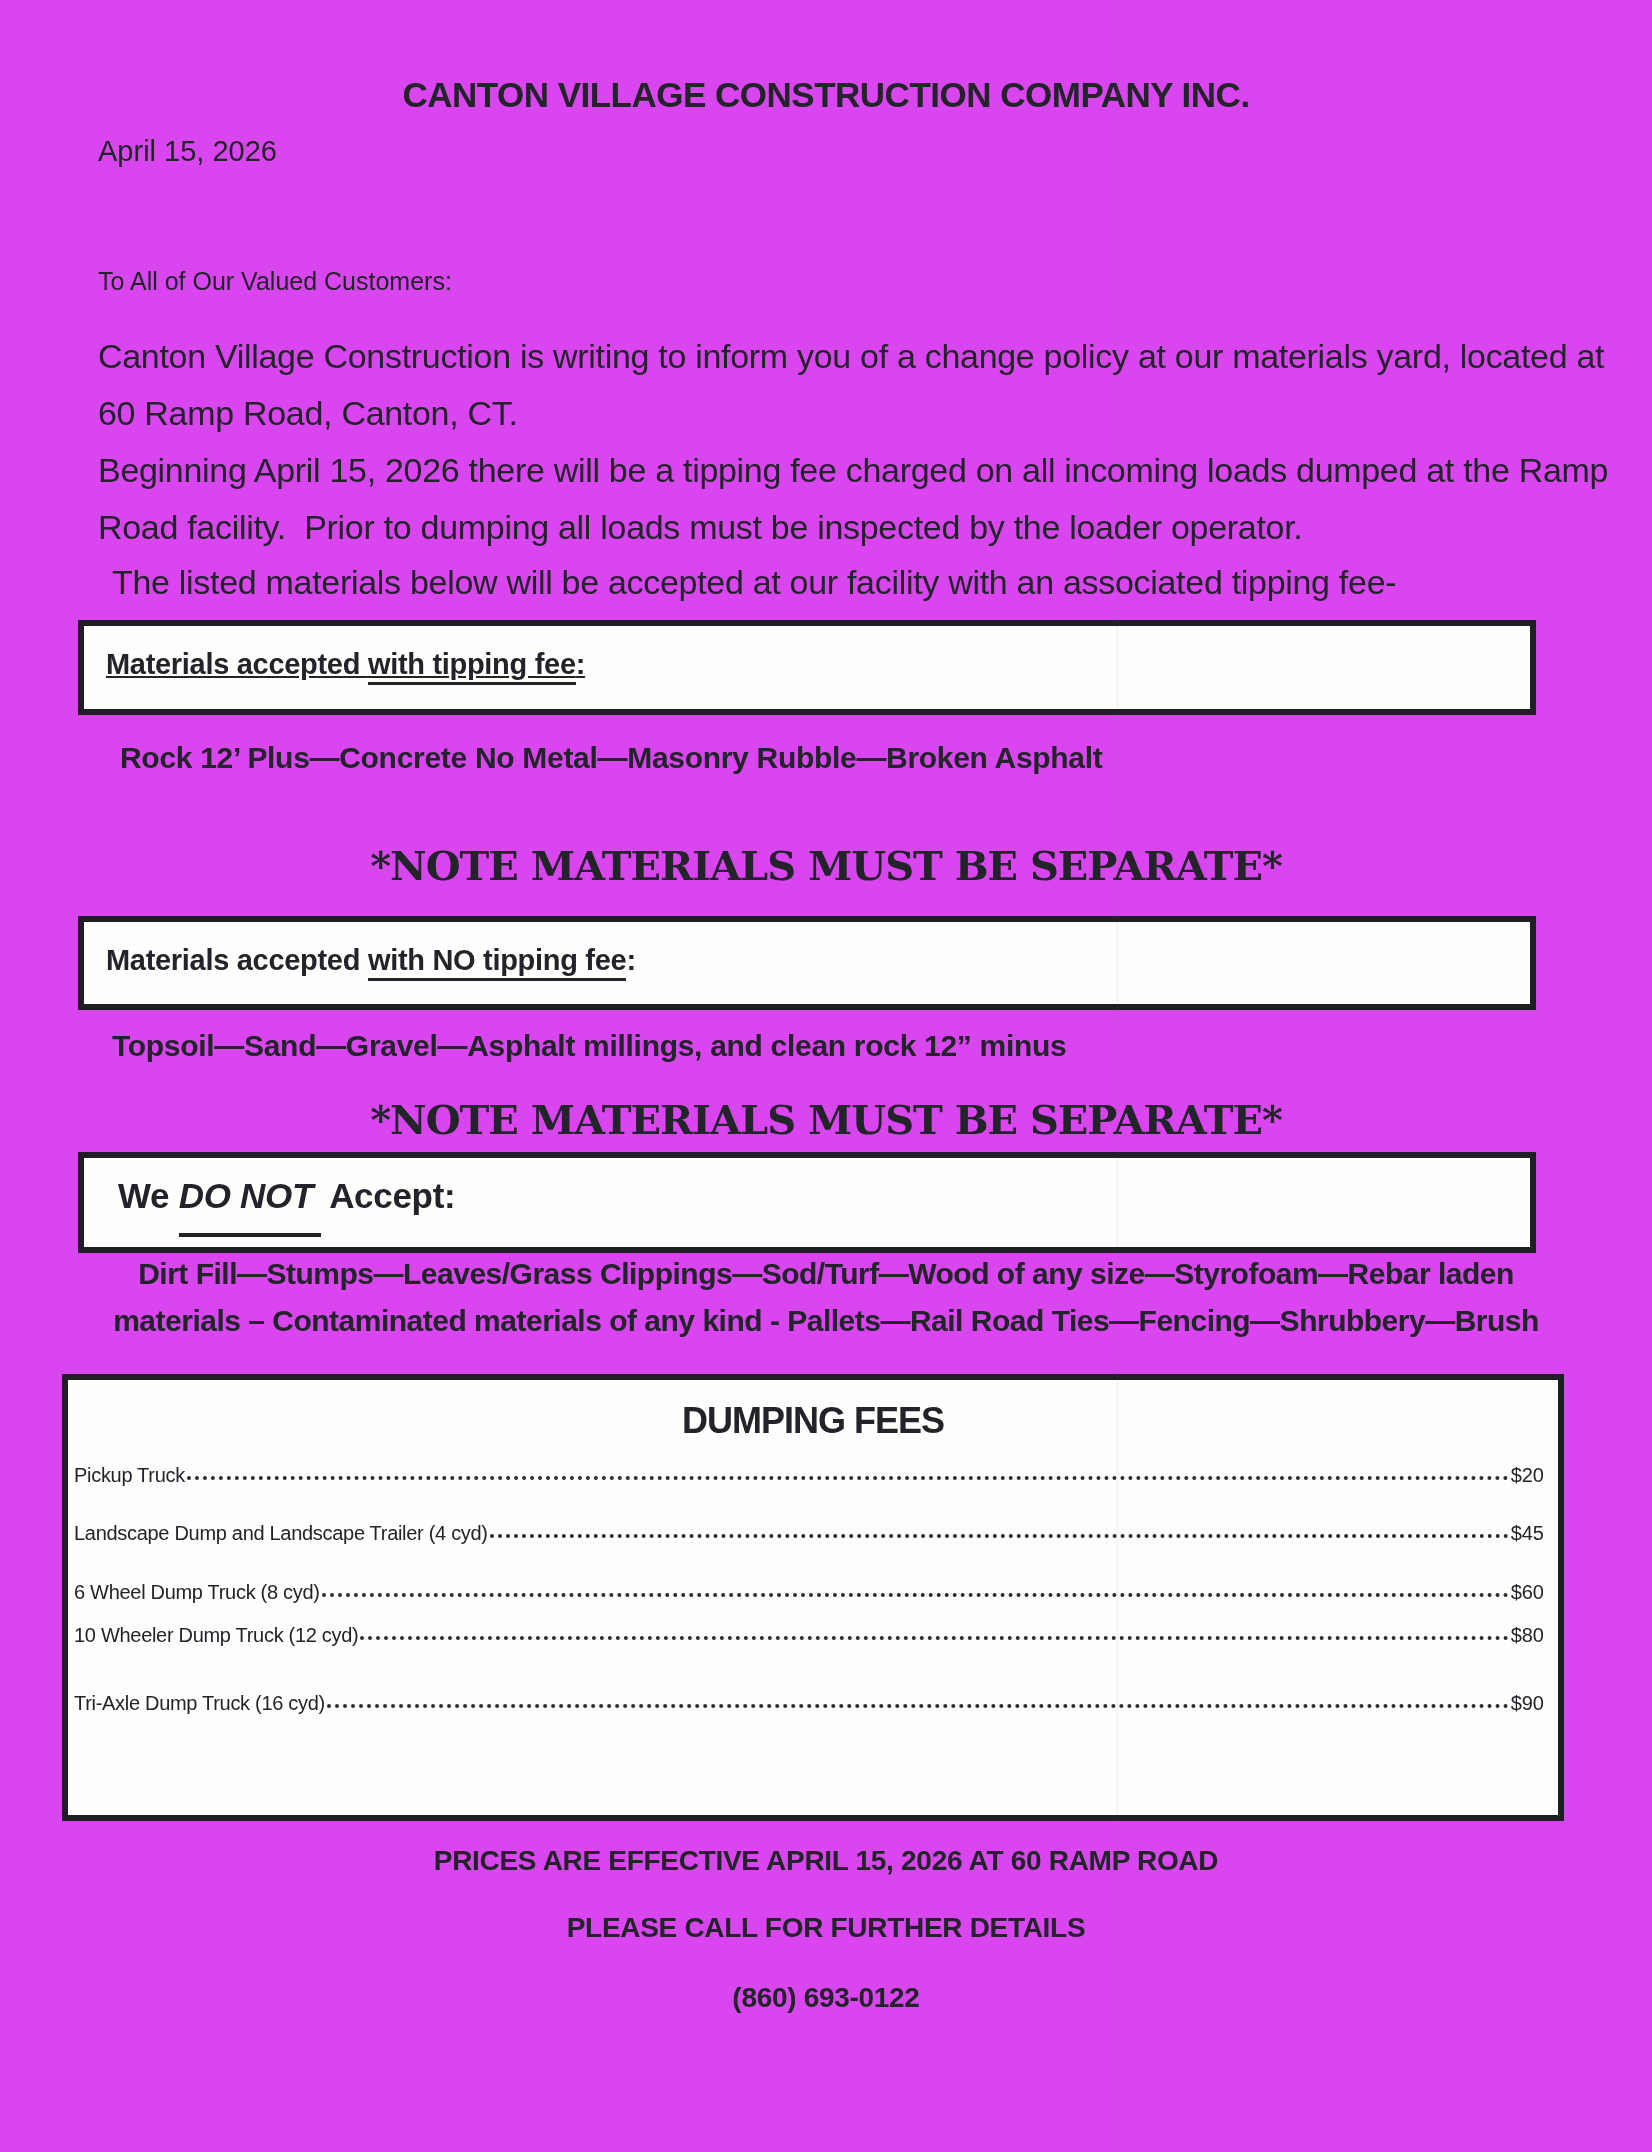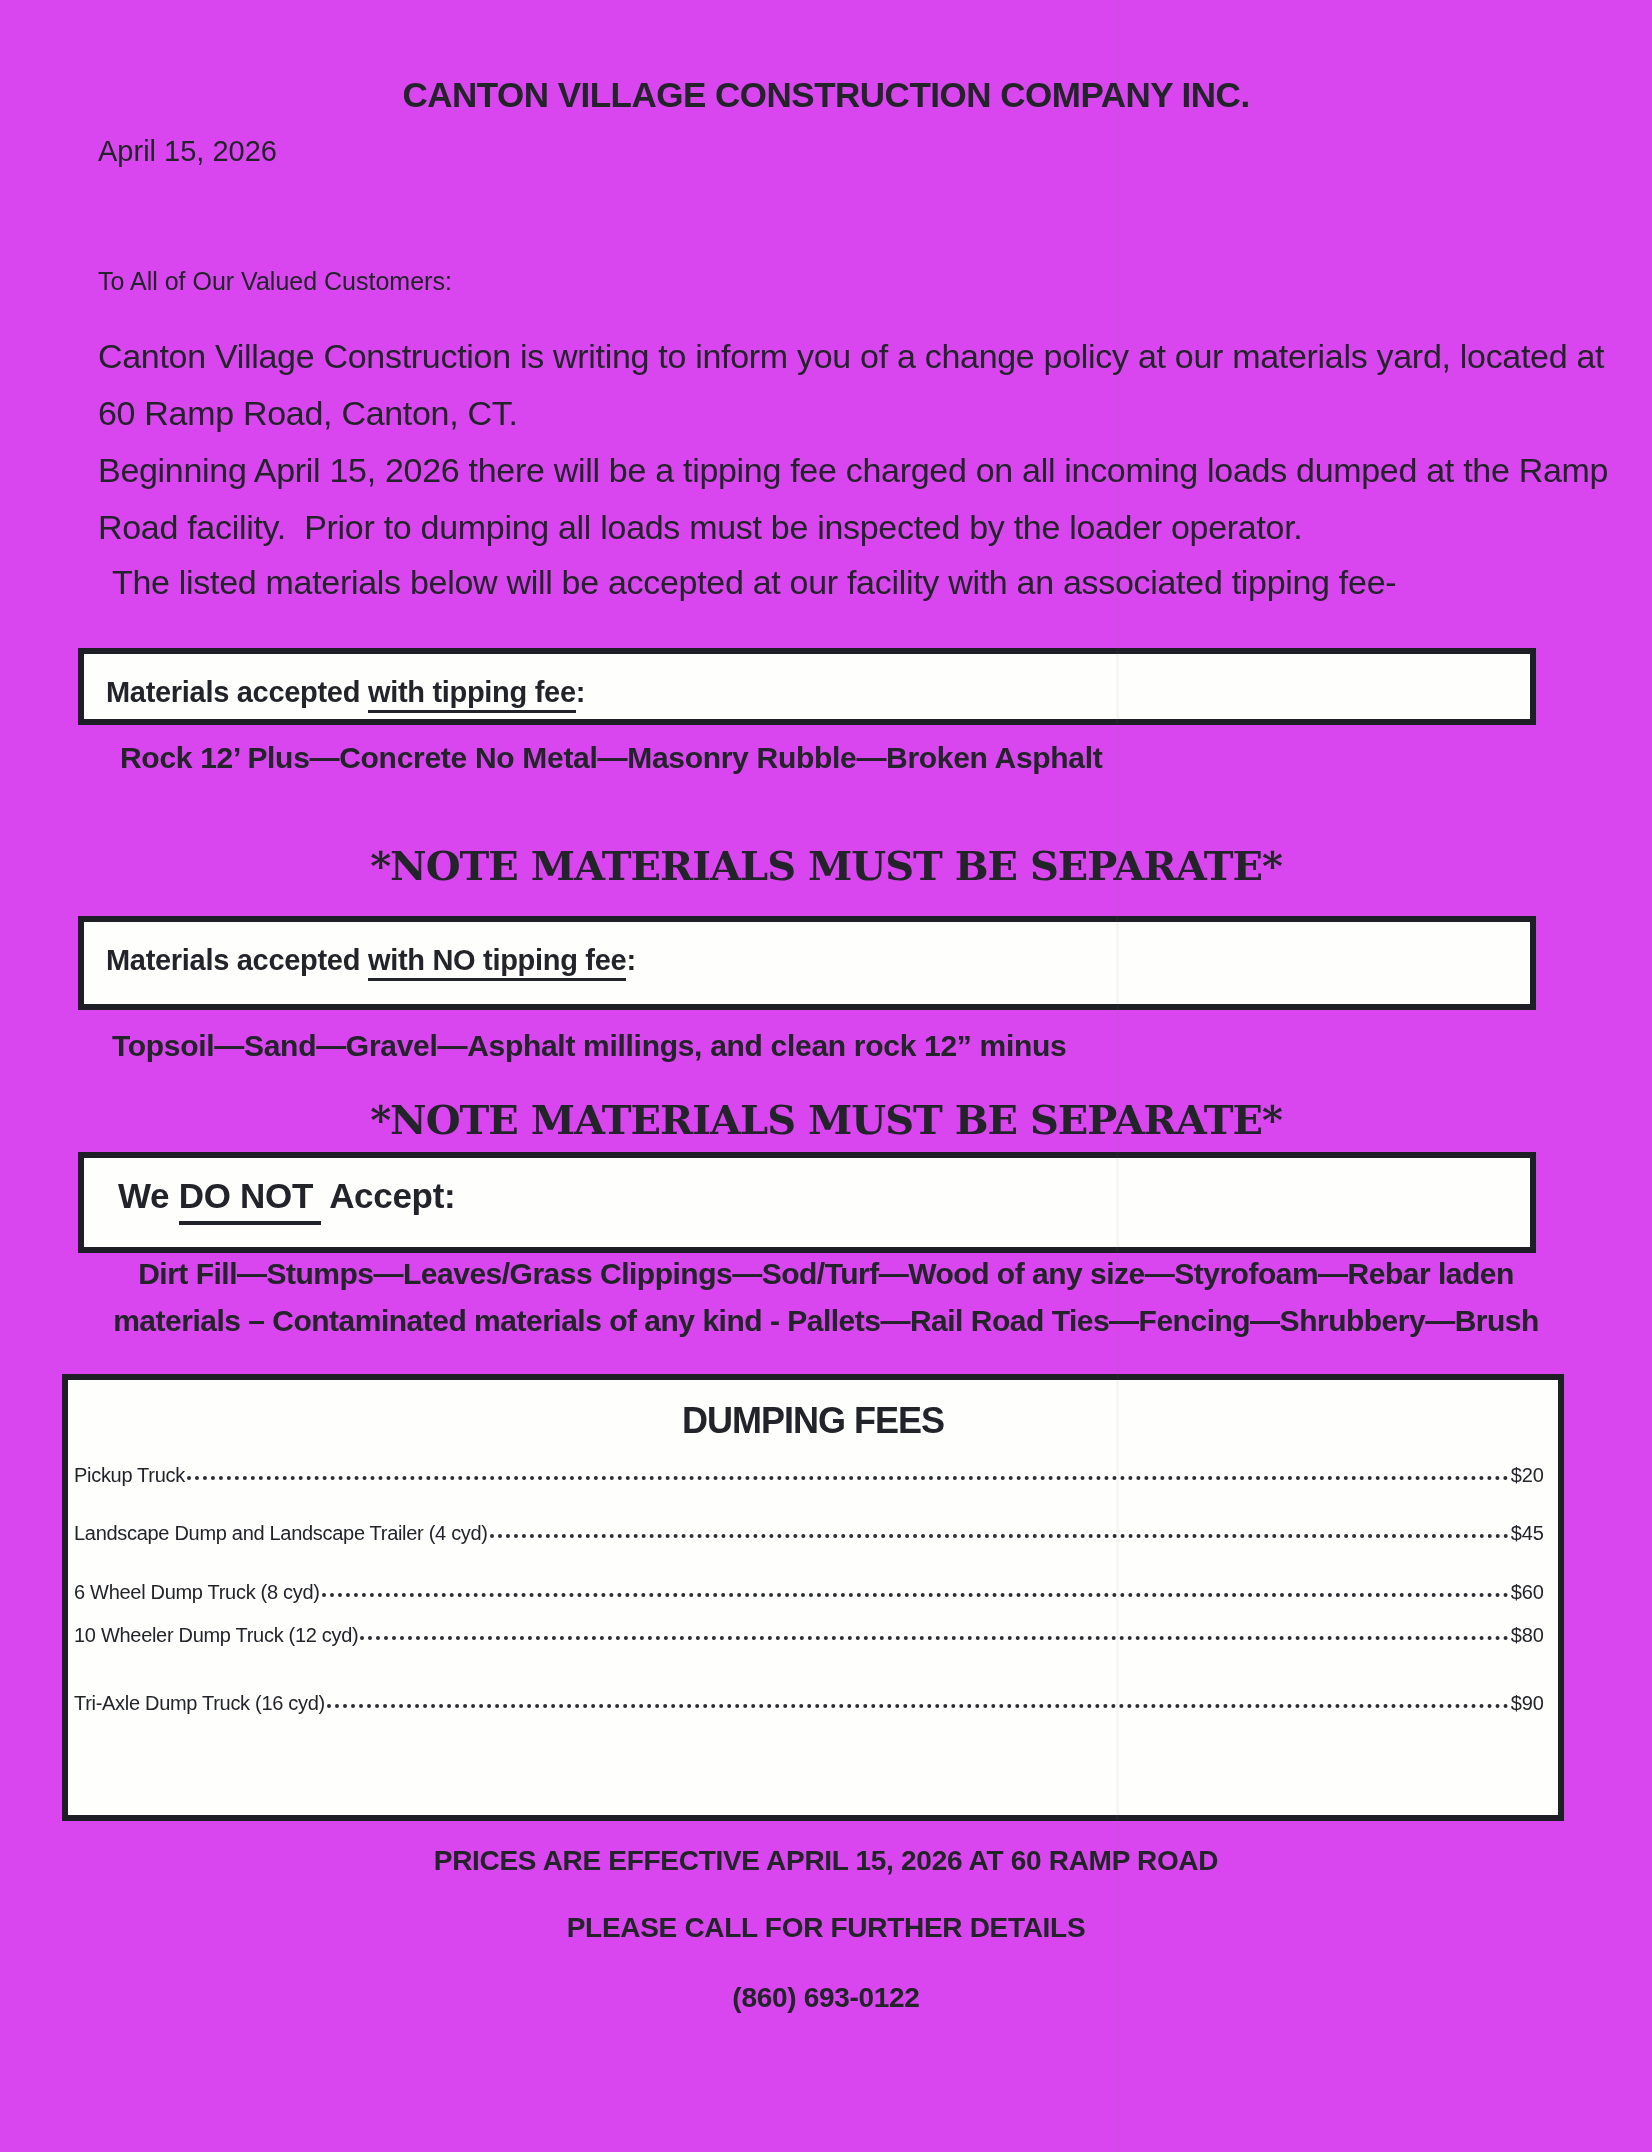--- a/index.html
+++ b/index.html
@@ -20,30 +20,30 @@
   .p1l1{top:336px;left:98px;}
   .p1l2{top:393px;left:98px;}
   .p2l1{top:450px;left:98px;}
   .p2l2{top:507px;left:98px;}
   .p3{top:562px;left:112px;}
   .box{
     position:absolute;left:78px;width:1458px;
     border:6px solid #1d1f24;background:#fefefd;
     box-sizing:border-box;
   }
-  .box1{top:648px;height:77px;}
+  .box1{top:620px;height:95px;text-decoration:underline;}
   .box2{top:916px;height:94px;}
   .box3{top:1152px;height:101px;}
   .boxhead{
     padding:22px 0 0 22px;font-size:29px;font-weight:bold;
     white-space:pre;letter-spacing:-0.3px;
   }
   .boxhead.big{font-size:35px;padding:18px 0 0 34px;}
   .u{border-bottom:3px solid currentColor;padding-bottom:2px;}
-  .u3{border-bottom:4px solid currentColor;padding-right:8px;padding-bottom:6px;}
+  .u3{border-bottom:4px solid currentColor;padding-right:8px;padding-bottom:18px;font-style:italic;}
   .items{font-size:30px;font-weight:bold;letter-spacing:-0.3px;}
   .items1{top:740px;left:120px;}
   .items2{top:1028px;left:112px;}
   .note{
     font-family:"DejaVu Serif", serif;
     font-size:40px;font-weight:bold;letter-spacing:-1px;
   }
   .note1{top:842px;}
   .note2{top:1096px;}
   .dont{font-size:30px;font-weight:bold;letter-spacing:-0.5px;}

